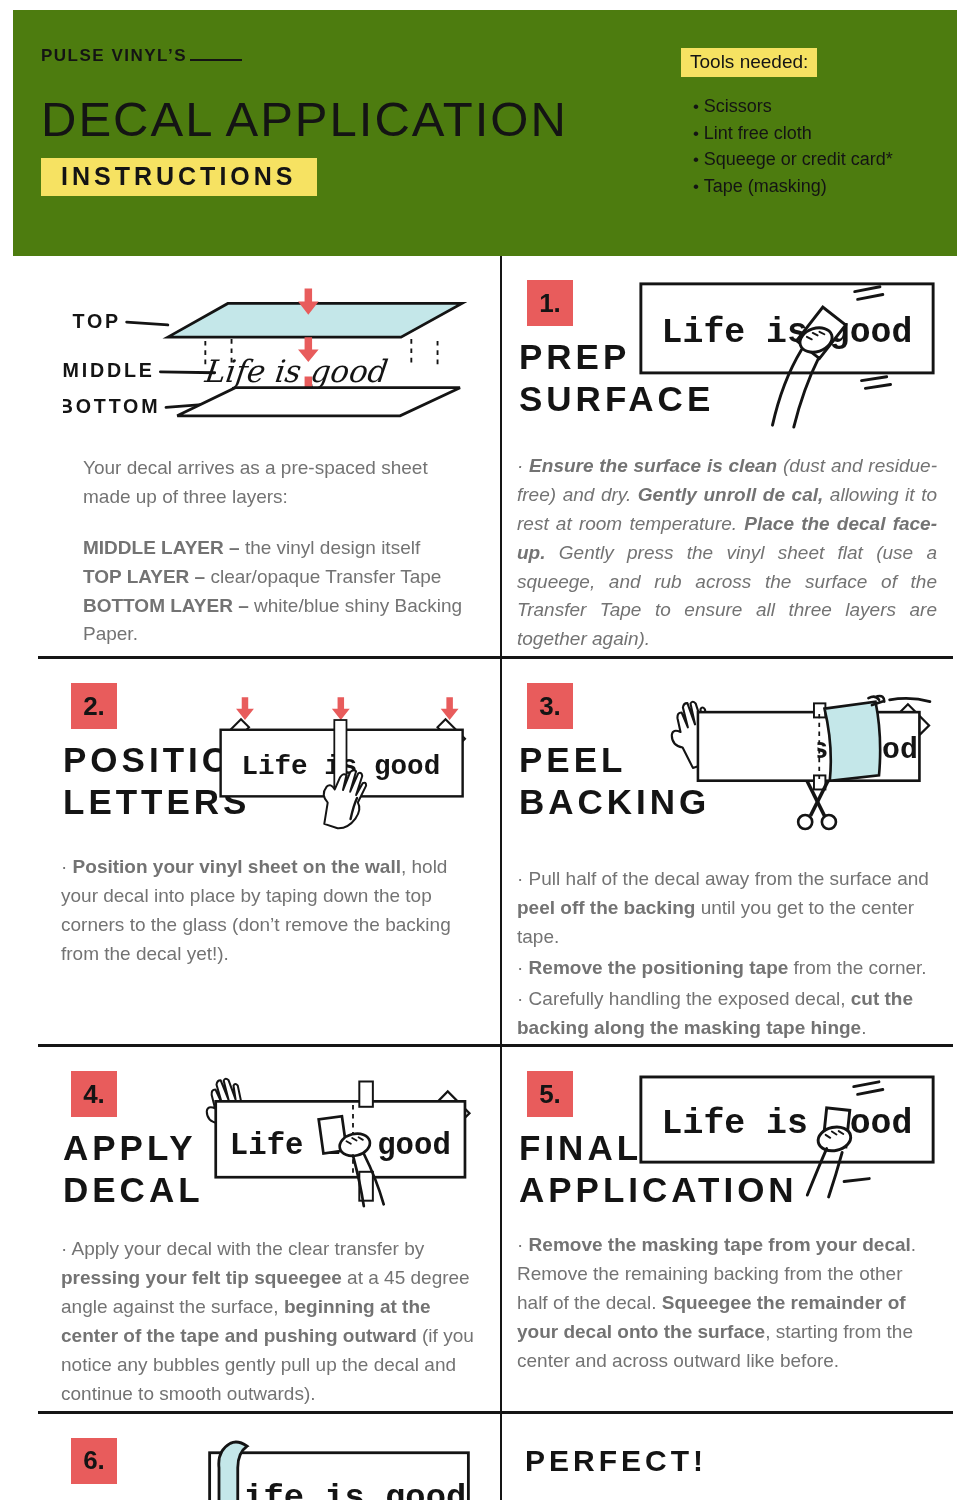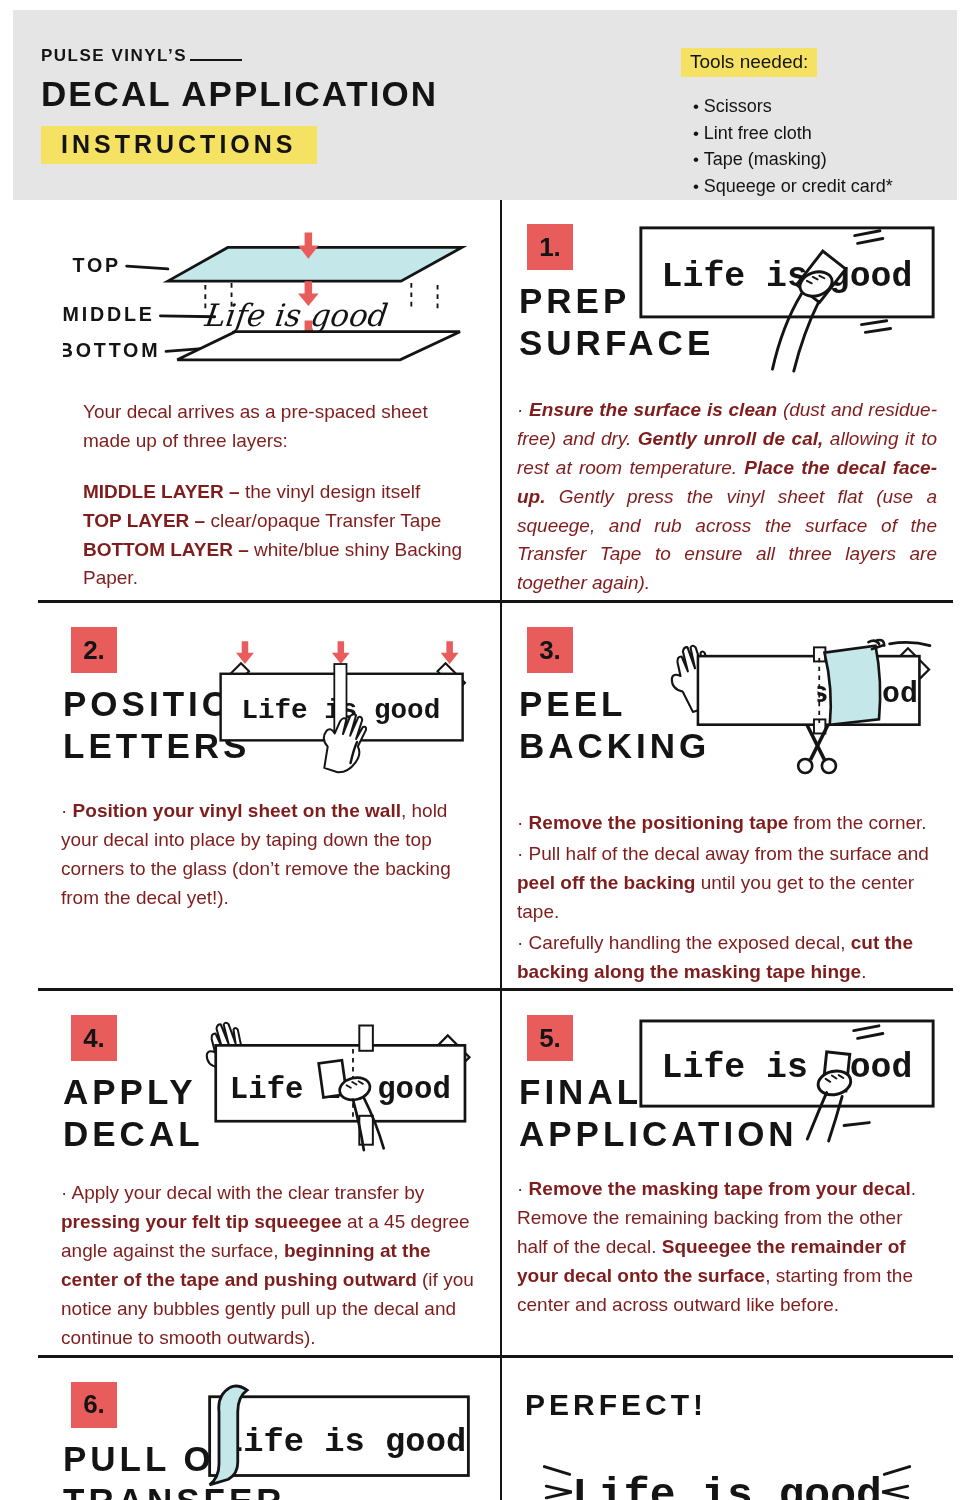--- a/index.html
+++ b/index.html
@@ -4,27 +4,27 @@
 <style>
   html,body{margin:0;padding:0;}
   body{
     width:970px;height:1500px;background:#ffffff;overflow:hidden;
     font-family:"Liberation Sans",sans-serif;color:#141414;
     -webkit-font-smoothing:antialiased;
   }
   .page{width:970px;height:1500px;box-sizing:border-box;padding:10px 13px 8px;}
   
   .header{
-    background:#e5e5e5;height:190px;box-sizing:border-box;
+    background:#4d7c0f;height:246px;box-sizing:border-box;
     display:flex;justify-content:space-between;align-items:flex-start;
     padding:36px 34px 0 28px;
   }
   .brand{font-size:17px;font-weight:700;letter-spacing:1.5px;}
   .brand-line{display:inline-block;width:52px;border-bottom:2px solid #141414;margin-left:3px;vertical-align:baseline;}
-  .main-title{font-size:35px;font-weight:700;letter-spacing:2px;line-height:1.05;margin-top:10px;}
+  .main-title{font-size:49px;font-weight:400;letter-spacing:2px;line-height:1.05;margin-top:28px;}
   .subtitle-wrap{margin-top:13px;}
   .hl{background:#F6E262;display:inline-block;}
   .subtitle{font-size:25px;font-weight:700;letter-spacing:4px;padding:4px 20px 5px;}
   .tools{width:242px;padding-top:2px;}
   .tools-label{font-size:19px;padding:3px 9px 4px;}
   .tools-list{list-style:none;margin:16px 0 0;padding:0 0 0 12px;}
   .tools-list li{font-size:18px;line-height:1.45;}
   .tools-list li::before{content:"•  ";font-size:17px;}
   
   .grid{margin:0 25px 0 25px;display:grid;grid-template-columns:462px 1fr;}
@@ -41,21 +41,21 @@
     margin:8px 0 10px 10px;
   }
   .step-title{
     margin:0 0 0 2px;font-size:35px;font-weight:800;letter-spacing:4px;
     line-height:1.2;white-space:pre-line;
   }
   .step-head{position:relative;}
   .step-art{position:absolute;top:0;right:0;}
   .step-body{margin-top:14px;}
   .step-body p, .intro-text p, .perfect-body p{
-    margin:0;font-size:19px;line-height:1.52;color:#7f1d1d;
+    margin:0;font-size:19px;line-height:1.52;color:#737373;
   }
   .step-body p{margin-bottom:2px;}
   .just p{text-align:justify;font-style:italic;}
   b{font-weight:700;}
   
   .h1{min-height:158px;} .h2{min-height:156px;} .h3{min-height:168px;}
   .h4{min-height:150px;} .h5{min-height:146px;} .h6{min-height:188px;}
   
   .intro-art{margin:12px 0 0 2px;}
   .intro-text{padding-left:22px;margin-top:26px;}
@@ -96,22 +96,22 @@
       <div class="main-title">DECAL APPLICATION</div>
       <div class="subtitle-wrap">
         <span class="hl subtitle">INSTRUCTIONS</span>
       </div>
     </div>
     <div class="tools">
       <span class="hl tools-label">Tools needed:</span>
       <ul class="tools-list">
           <li>Scissors</li>
           <li>Lint free cloth</li>
+          <li>Squeege or credit card*</li>
           <li>Tape (masking)</li>
-          <li>Squeege or credit card*</li>
         </ul>
     </div>
   </div>
 
   <div class="grid">
 
     <section class="cell row1">
       <svg class="intro-art" width="412" height="140" viewBox="0 0 440 140">
         <text class="lbl" x="62" y="42" font-size="21" text-anchor="end">TOP</text>
         <line class="ln" x1="68" y1="36" x2="112" y2="39"></line>
@@ -205,22 +205,22 @@
           <path class="ln" d="M276,8 Q300,4 322,10"></path>
           <g>
             <line x1="182" y1="100" x2="202" y2="140" stroke="#141414" stroke-width="4"></line>
             <line x1="206" y1="100" x2="186" y2="140" stroke="#141414" stroke-width="4"></line>
             <circle cx="180" cy="147" r="8" fill="none" stroke="#141414" stroke-width="3"></circle>
             <circle cx="207" cy="147" r="8" fill="none" stroke="#141414" stroke-width="3"></circle>
           </g>
         </svg>
       </div>
       <div class="step-body">
+          <p><span>· Pull half of the decal away from the surface and </span><b>peel off the backing</b><span> until you get to the center tape.</span></p>
           <p><span>· </span><b>Remove the positioning tape</b><span> from the corner.</span></p>
-          <p><span>· Pull half of the decal away from the surface and </span><b>peel off the backing</b><span> until you get to the center tape.</span></p>
           <p><span>· Carefully handling the exposed decal, </span><b>cut the backing along the masking tape hinge</b><span>.</span></p>
         </div>
     </section>
 
     <section class="cell row3">
       <div class="step-head h4">
         <div class="badge">4.</div>
         <h2 class="step-title">APPLY
 DECAL</h2>
         <svg class="step-art" width="298" height="142" viewBox="0 0 330 142">

